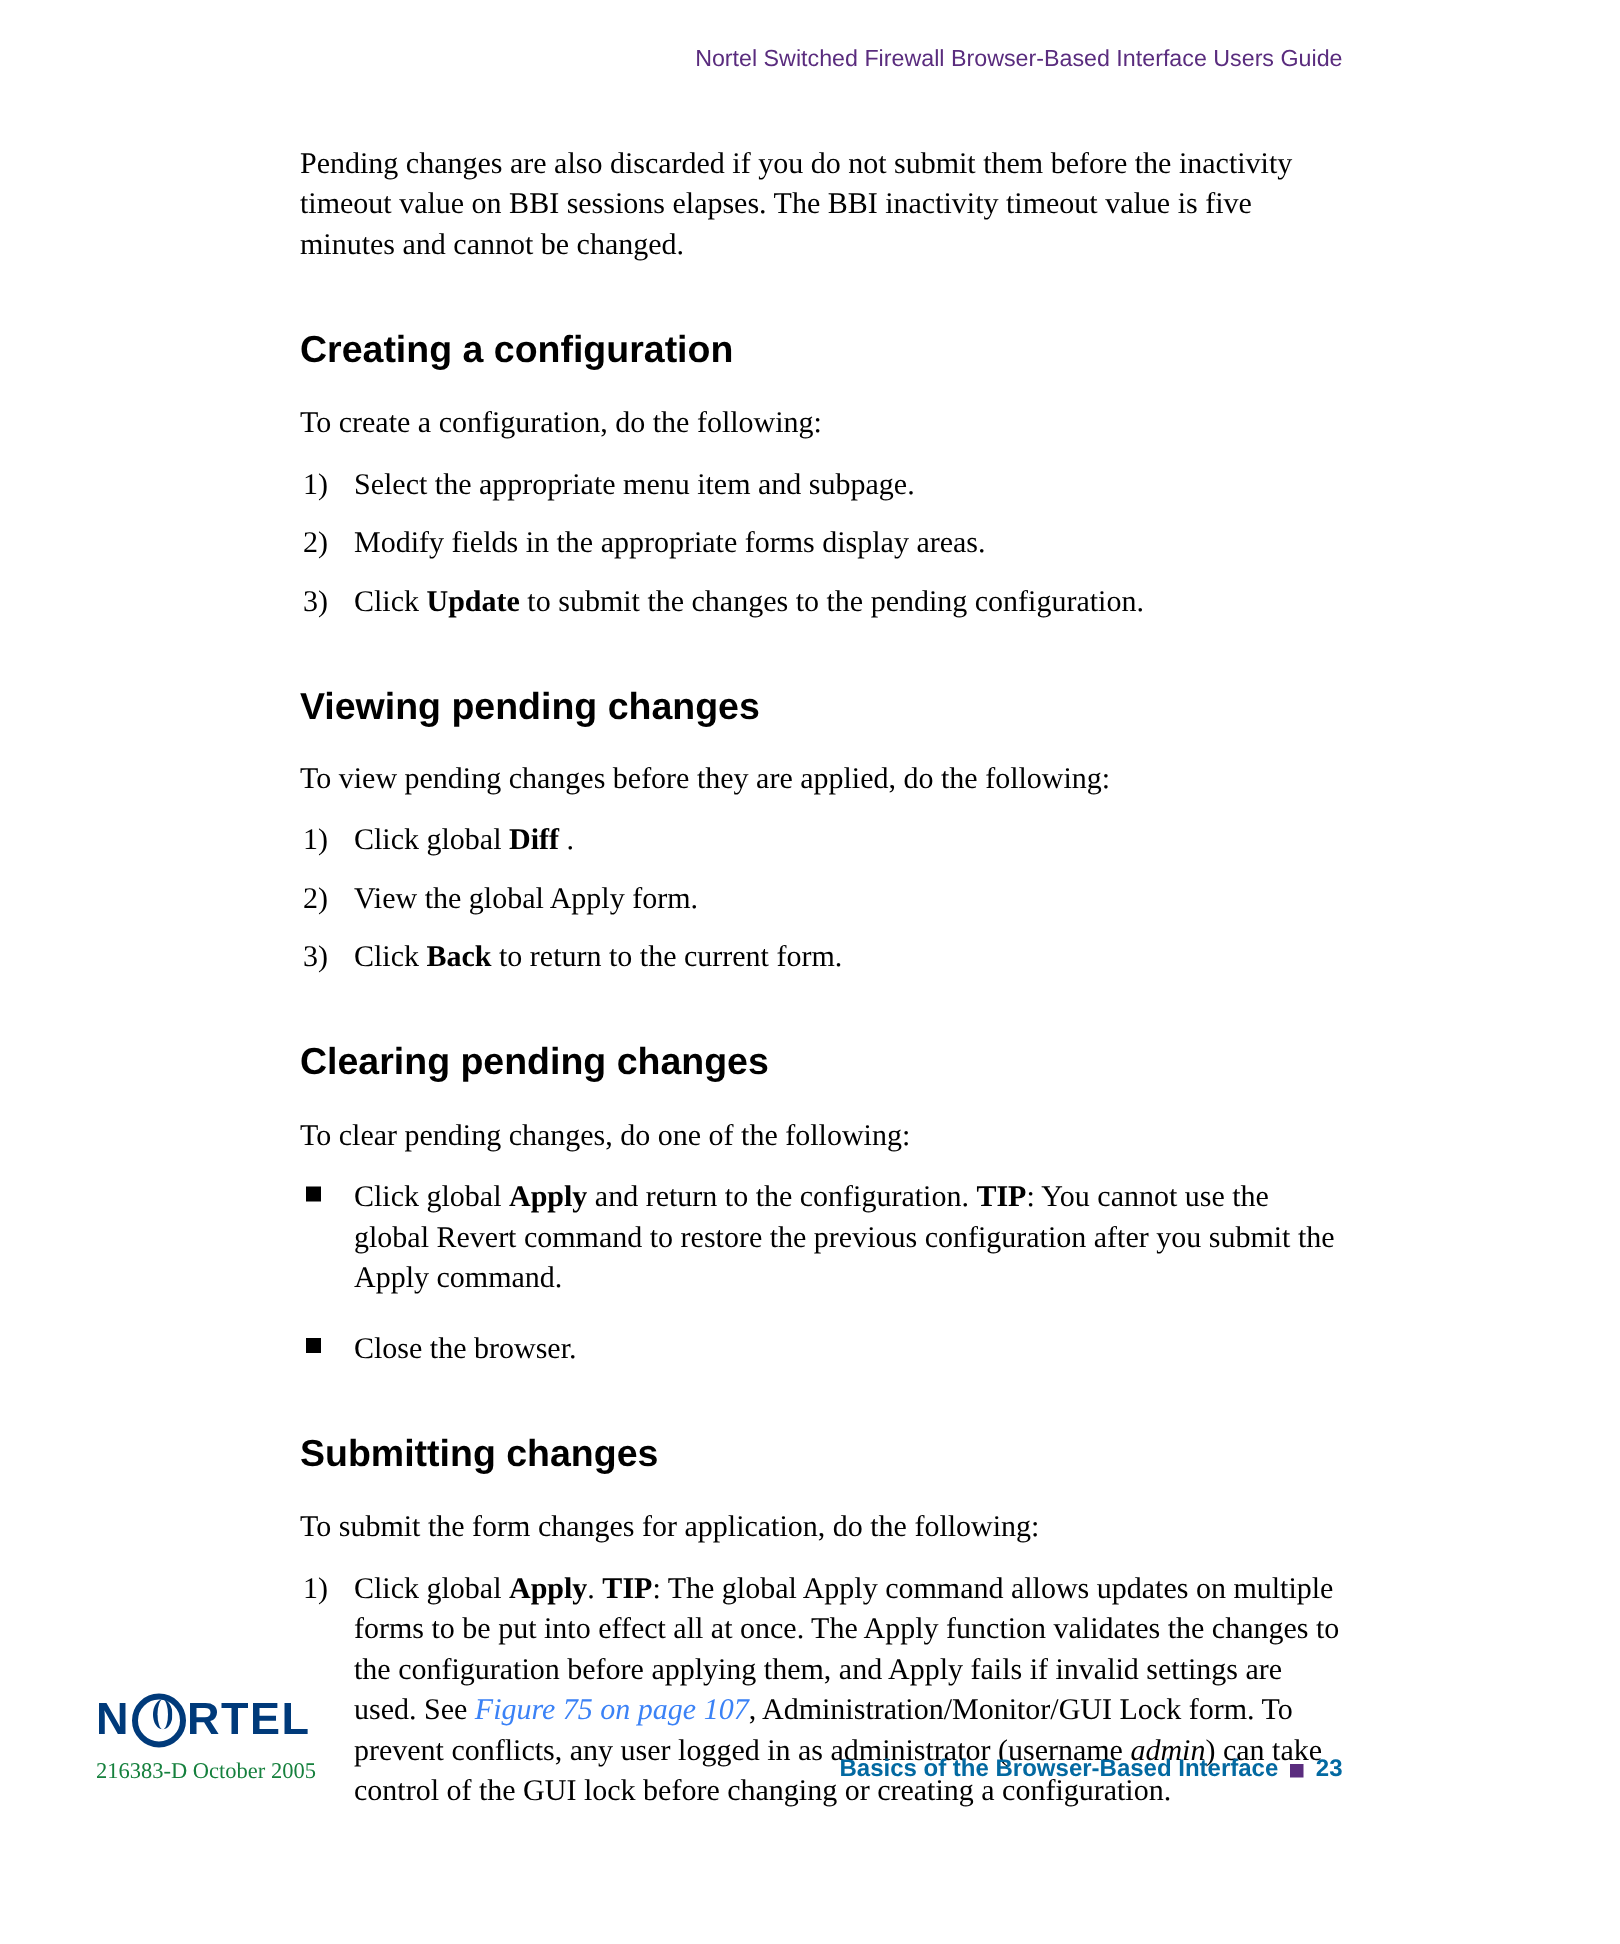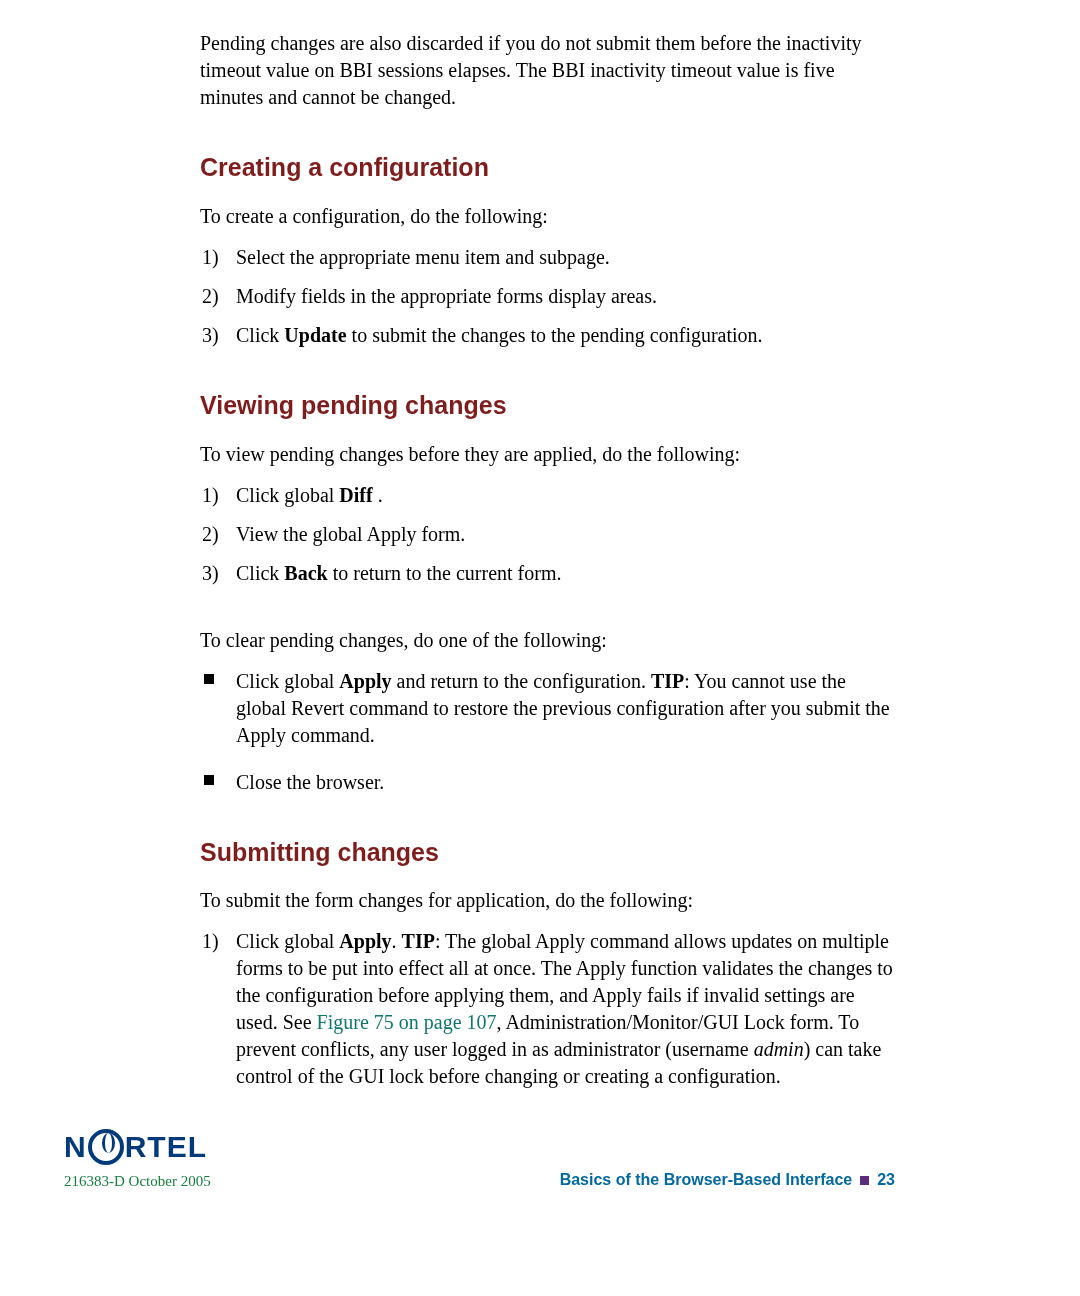--- a/index.html
+++ b/index.html
@@ -22,21 +22,21 @@
     color: #5a2c7e;
     font-size: 15.5px;
     text-align: right;
     margin-bottom: 45px;
   }
   .intro {
     margin: 0 0 40px 0;
   }
   h2 {
     font-family: Arial, Helvetica, sans-serif;
-    color: #7f1d1d;
+    color: #000000;
     font-weight: bold;
     font-size: 25px;
     margin: 0 0 18px 0;
   }
   .lead {
     margin: 0 0 14px 0;
   }
   ol {
     margin: 0 0 40px 0;
     padding-left: 0;
@@ -68,21 +68,22 @@
   ul.bullets li::before {
     content: "";
     position: absolute;
     left: 4px;
     top: 6px;
     width: 10px;
     height: 10px;
     background: #000;
   }
   .link {
-    color: #0f766e;
+    color: #3b82f6;
+    font-style: italic;
   }
   .footer {
     position: absolute;
     left: 64px;
     right: 185px;
     bottom: 105px;
     display: flex;
     align-items: flex-end;
     justify-content: space-between;
     font-family: Arial, Helvetica, sans-serif;
@@ -141,20 +142,21 @@
     width: 9px;
     height: 9px;
     background: #5a2c7e;
     display: inline-block;
   }
 </style>
 </head>
 <body>
 
 <div class="page">
+  <div class="running-head">Nortel Switched Firewall Browser-Based Interface Users Guide</div>
 
   <p class="intro">Pending changes are also discarded if you do not submit them before the inactivity timeout value on BBI sessions elapses. The BBI inactivity timeout value is five minutes and cannot be changed.</p>
 
   <h2>Creating a configuration</h2>
   <p class="lead">To create a configuration, do the following:</p>
   <ol>
     <li>Select the appropriate menu item and subpage.</li>
     <li>Modify fields in the appropriate forms display areas.</li>
     <li>
       <span>Click </span><b>Update</b><span> to submit the changes to the pending configuration.</span>
@@ -166,20 +168,21 @@
   <ol>
     <li>
       <span>Click global </span><b>Diff</b><span> .</span>
     </li>
     <li>View the global Apply form.</li>
     <li>
       <span>Click </span><b>Back</b><span> to return to the current form.</span>
     </li>
   </ol>
 
+  <h2>Clearing pending changes</h2>
   <p class="lead">To clear pending changes, do one of the following:</p>
   <ul class="bullets">
     <li>
       <span>Click global </span><b>Apply</b><span> and return to the configuration. </span><b>TIP</b><span>: You cannot use the global Revert command to restore the previous configuration after you submit the Apply command.</span>
     </li>
     <li>Close the browser.</li>
   </ul>
 
   <h2>Submitting changes</h2>
   <p class="lead">To submit the form changes for application, do the following:</p>

